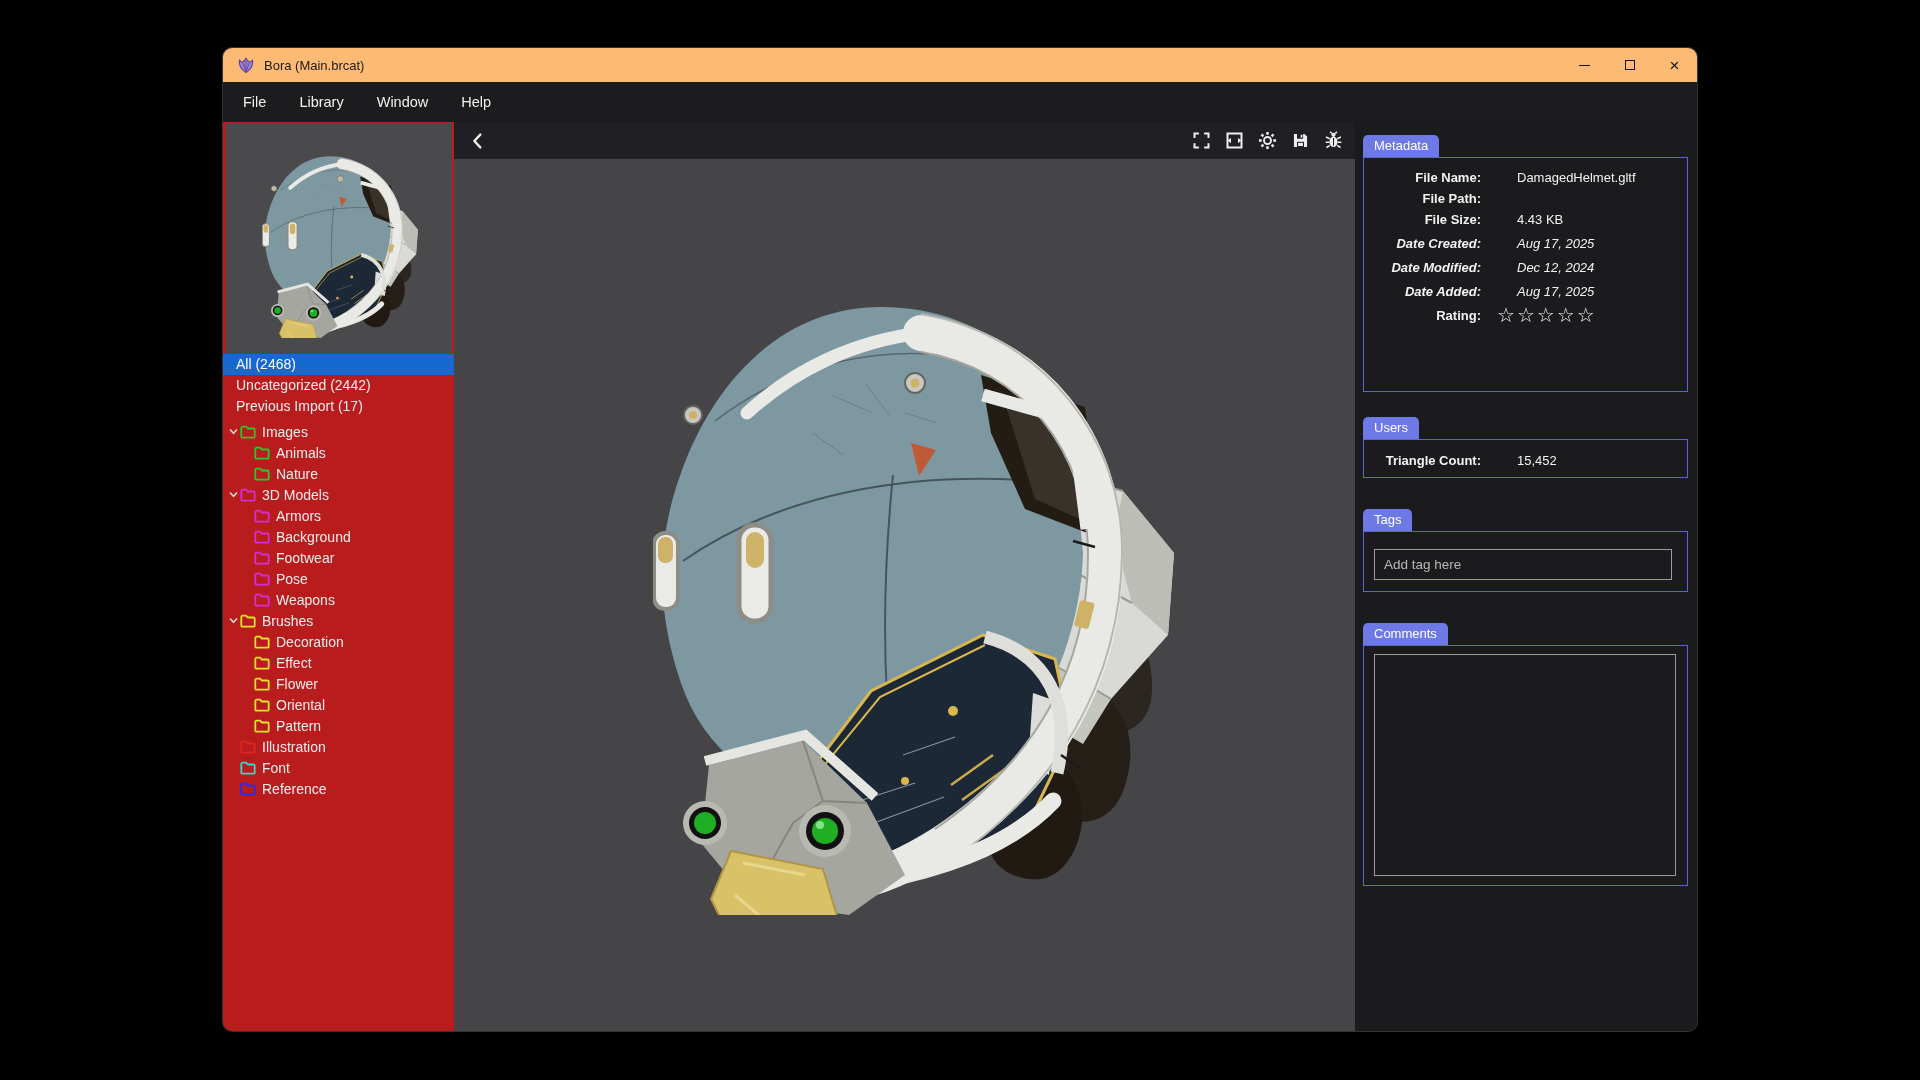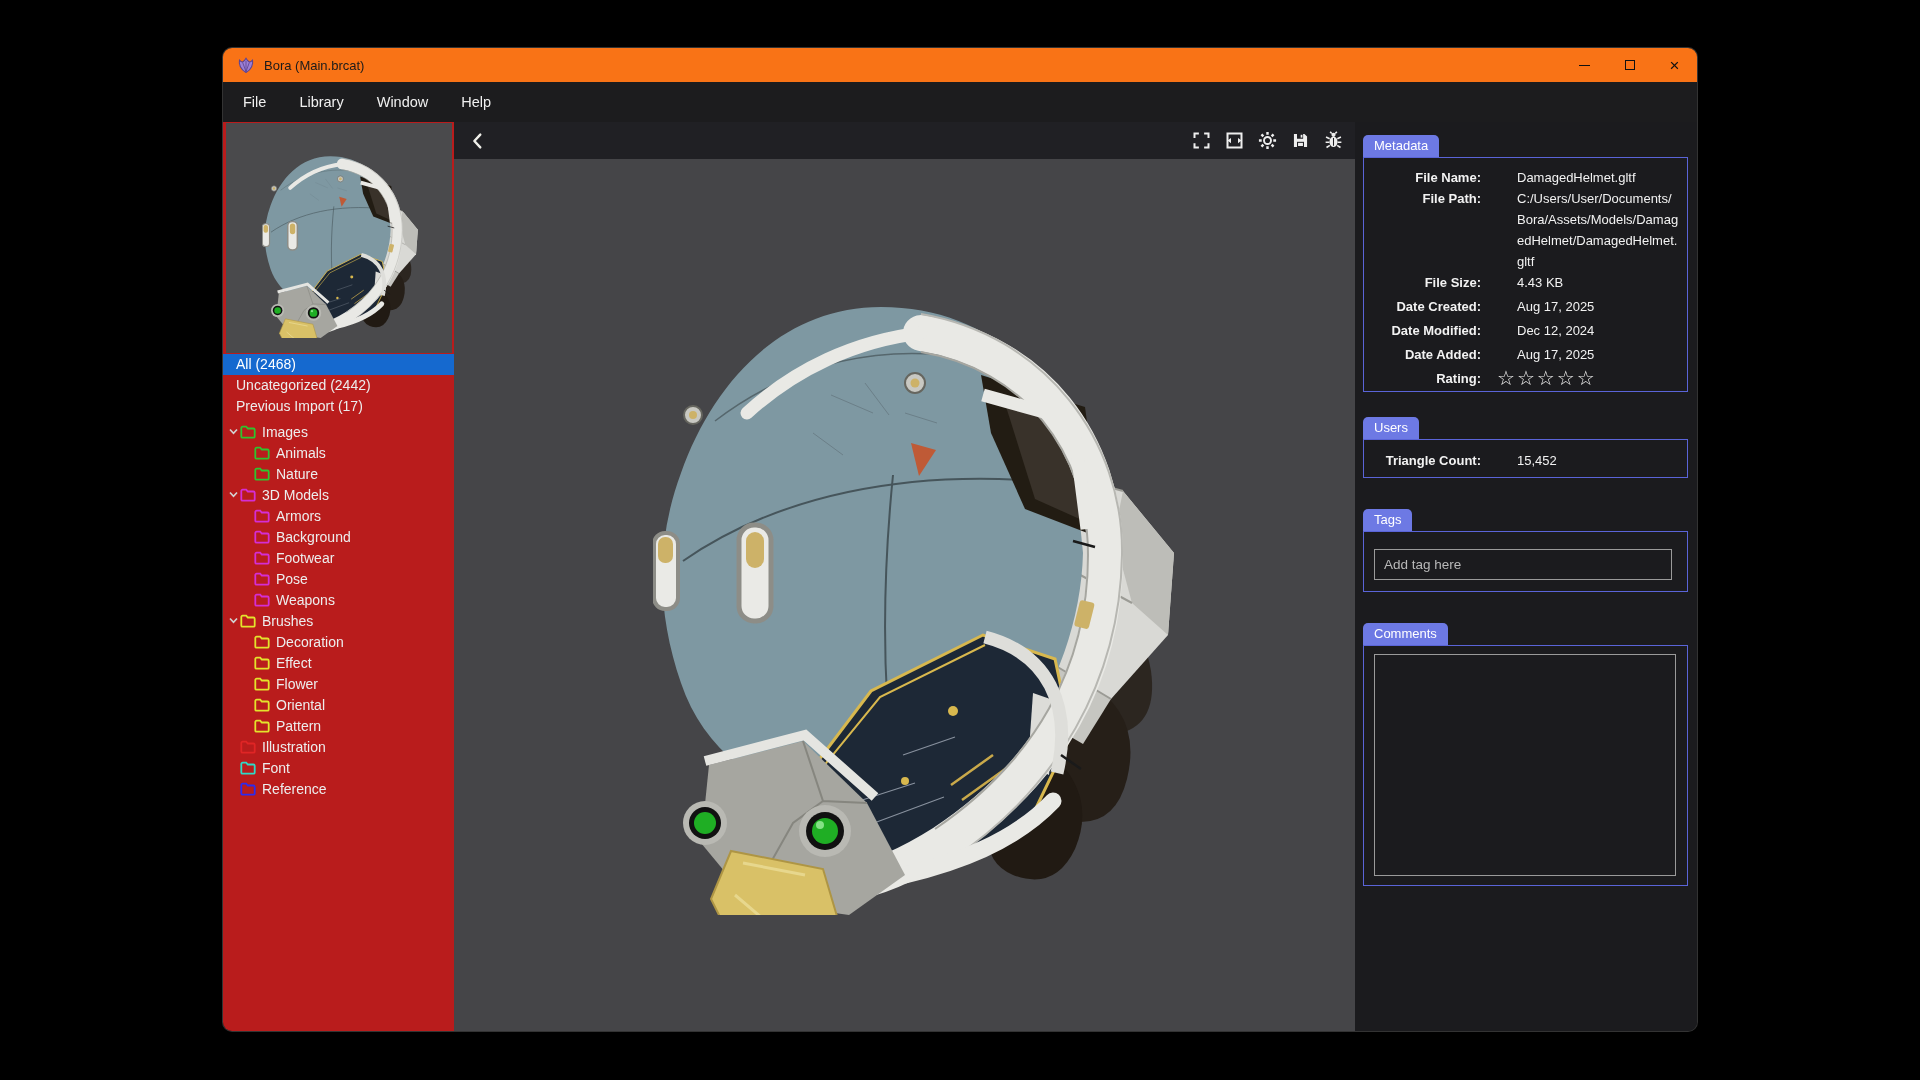--- a/index.html
+++ b/index.html
@@ -4,21 +4,21 @@
 <style>
   * { margin:0; padding:0; box-sizing:border-box; font-family:"Liberation Sans", sans-serif; }
   html,body { width:1920px; height:1080px; background:#000; overflow:hidden; }
   .window {
     position:absolute; left:223px; top:48px; width:1474px; height:983px;
     background:#1c1c1e; border-radius:9px; overflow:hidden;
     box-shadow:0 0 0 1px #333;
     display:flex; flex-direction:column;
   }
   
-  .titlebar { height:34px; background:#f97316; display:flex; align-items:center; padding-left:13px; flex:0 0 auto; }
+  .titlebar { height:34px; background:#fdba74; display:flex; align-items:center; padding-left:13px; flex:0 0 auto; }
   .app-icon { width:20px; height:20px; margin-right:8px; }
   .title-text { font-size:13px; color:#1b1b1b; }
   .win-controls { margin-left:auto; display:flex; height:100%; }
   .win-btn { width:45px; height:100%; display:flex; align-items:center; justify-content:center; cursor:default; }
   .glyph-min { width:11px; height:1px; background:#111; }
   .glyph-max { width:10px; height:10px; border:1px solid #111; }
   .glyph-close { font-size:17px; color:#111; line-height:1; }
   
   .menubar { height:40px; background:#1c1c1e; display:flex; align-items:center; padding-left:20px; gap:33px; flex:0 0 auto; }
   .menu-item { font-size:14.5px; color:#f0f0f0; }
@@ -44,21 +44,21 @@
   .vp-icons { margin-left:auto; display:flex; gap:12px; align-items:center; }
   .vp-icons svg, .back-btn svg { display:block; }
   .vp-canvas { position:absolute; left:0; top:37px; right:0; bottom:0; background:#454548; overflow:hidden; }
   .vp-canvas svg.main-model { position:absolute; left:199px; top:144px; }
   
   .rightpanel { width:342px; background:#1b1b1e; position:relative; flex:0 0 auto; }
   .sec-tab { position:absolute; left:8px; background:var(--tab); color:#fff; font-size:13px; padding:3px 11px 4px; border-radius:5px 5px 0 0; z-index:2; }
   .sec-box { position:absolute; left:8px; width:325px; border:1px solid var(--boxborder); background:transparent; }
   .meta-rows { padding-top:9px; }
   .meta-row { display:flex; font-size:13px; line-height:21px; color:#f2f2f2; }
-  .meta-row.spaced { margin-top:3px; }
+  .meta-row.spaced { margin-top:3px;font-style:italic; }
   .meta-label { width:133px; text-align:right; font-weight:bold; padding-right:16px; flex:0 0 auto; }
   .meta-value { flex:1; padding-right:8px; word-break:break-all;margin-left:20px; }
   .rating-row { display:flex; align-items:center; margin-top:2px; }
   .stars { font-size:20px; letter-spacing:2px; color:#ededed; line-height:22px; }
   .model-row { display:flex; font-size:13px; line-height:21px; color:#f2f2f2; padding-top:10px; }
   .tag-input {
     position:absolute; left:10px; top:17px; width:298px; height:31px;
     background:transparent; border:1px solid #9a9a9a; color:#86efac;
     font-size:13.5px; padding:0 9px; outline:none;
   }
@@ -417,21 +417,20 @@
 
       <div class="sec-tab" style="top:13px">Metadata</div>
       <div class="sec-box" style="top:35px; height:235px;">
         <div class="meta-rows" id="meta-rows">
             <div class="meta-row">
               <div class="meta-label">File Name:</div>
               <div class="meta-value">DamagedHelmet.gltf</div>
             </div>
             <div class="meta-row">
               <div class="meta-label">File Path:</div>
-              <div class="meta-value" style="max-width: 182px;">C:/Users/User/Documents/Bora/Assets/Models/DamagedHelmet/DamagedHelmet.gltf</div>
             </div>
             <div class="meta-row">
               <div class="meta-label">File Size:</div>
               <div class="meta-value">4.43 KB</div>
             </div>
             <div class="meta-row spaced">
               <div class="meta-label">Date Created:</div>
               <div class="meta-value">Aug 17, 2025</div>
             </div>
             <div class="meta-row spaced">

